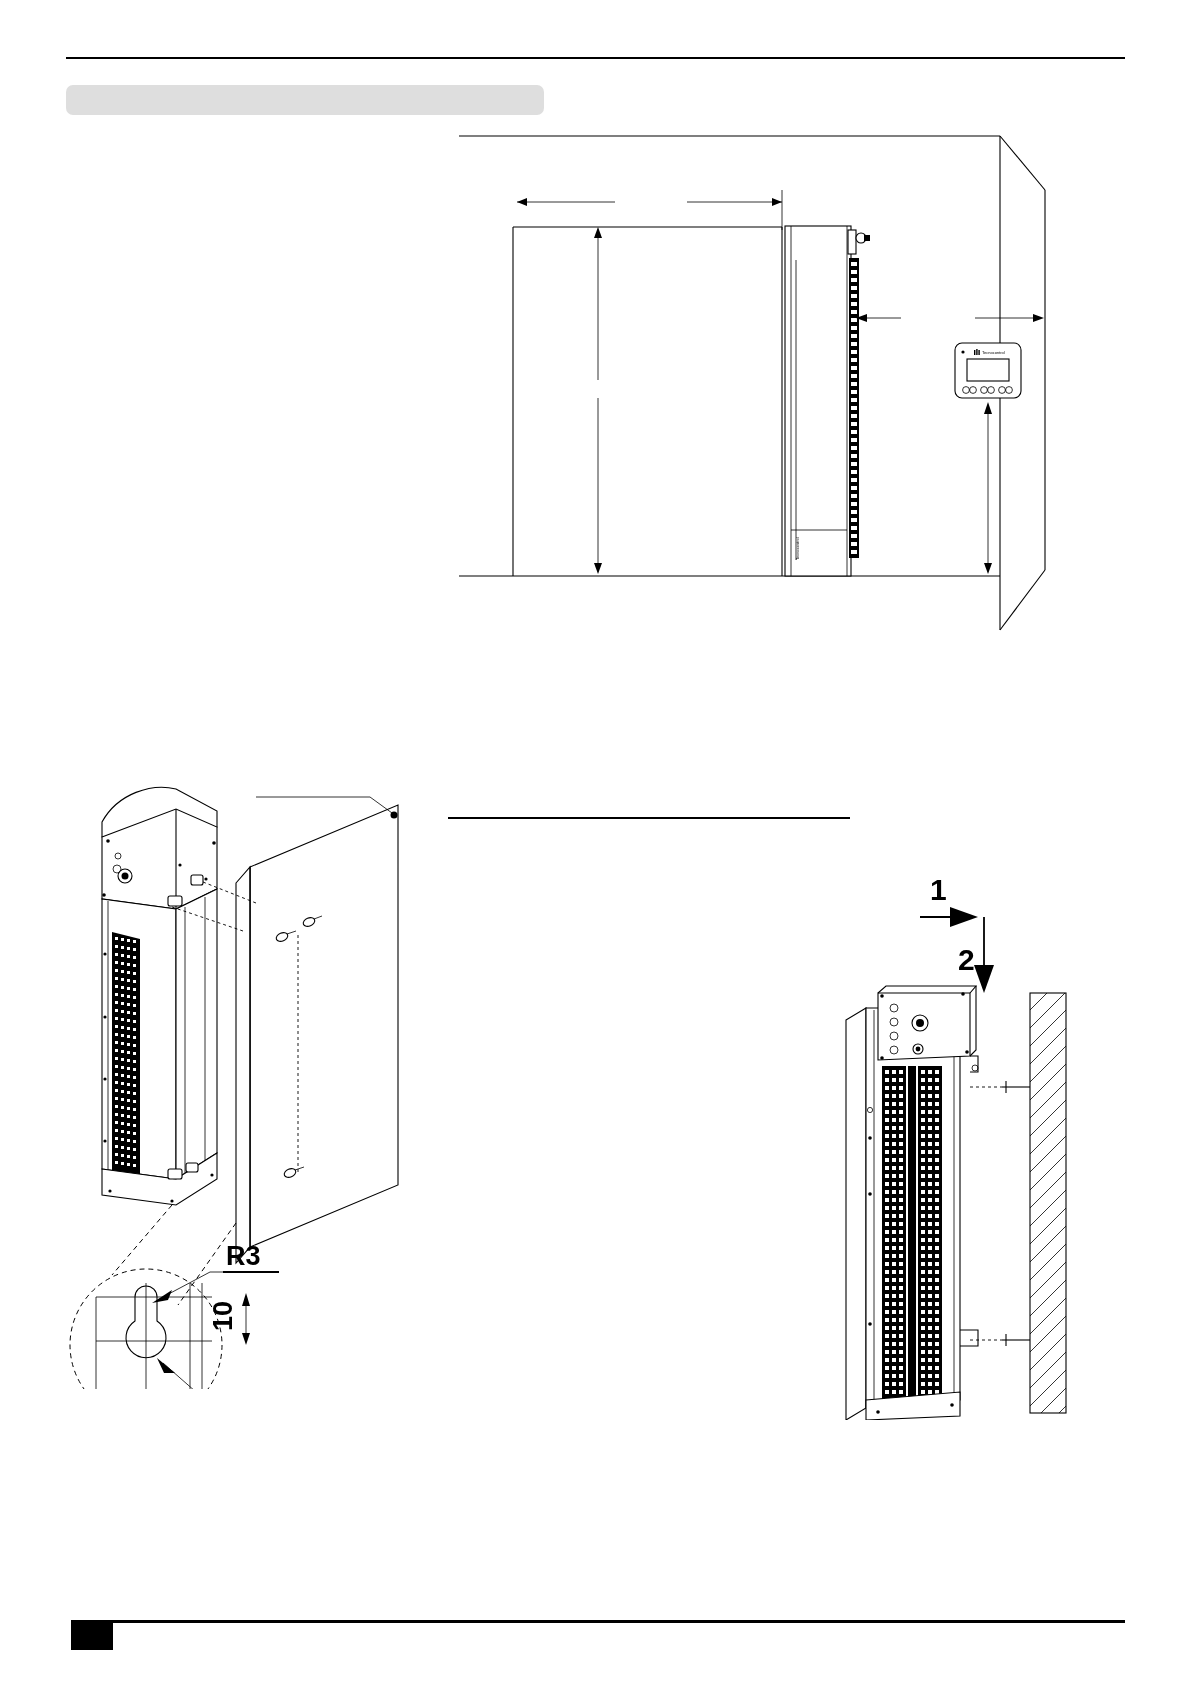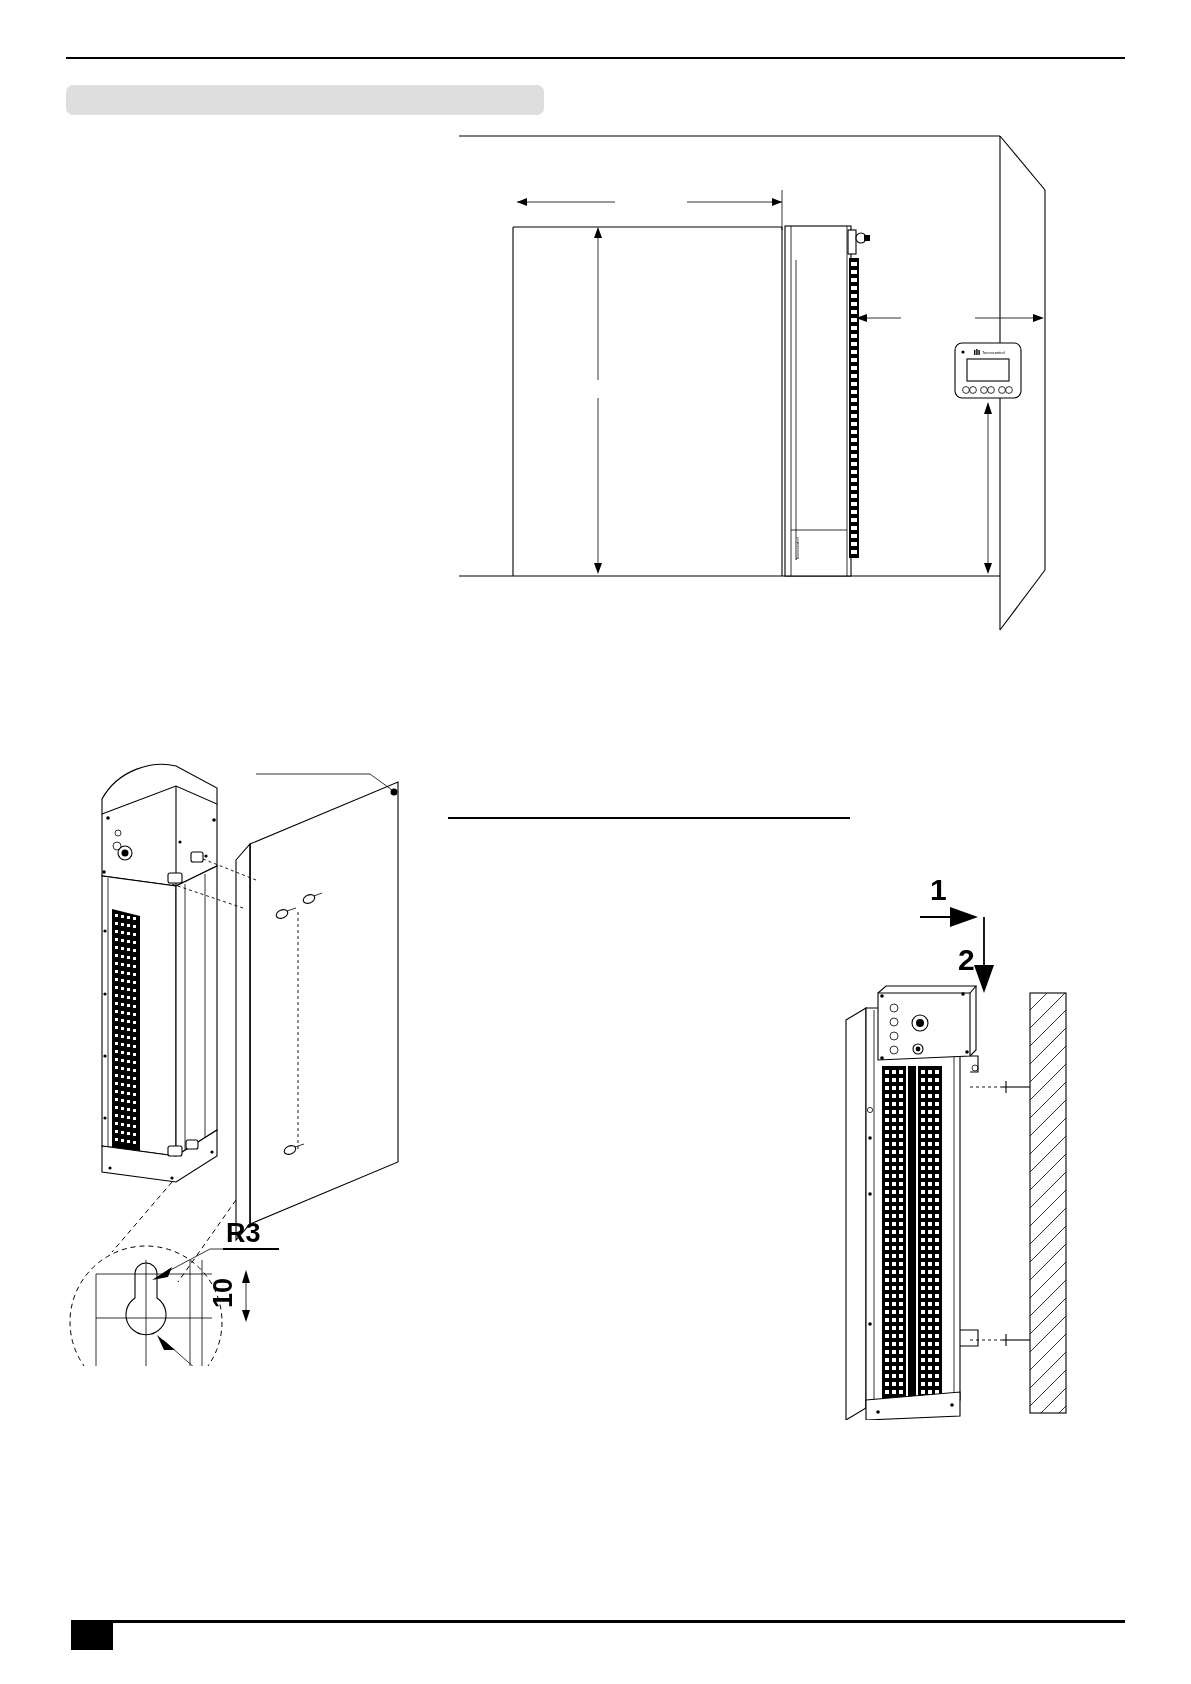--- a/index.html
+++ b/index.html
@@ -82,21 +82,21 @@
     color: #fff;
     font-size: 14px;
     font-weight: bold;
   }
 
   
   .figure { position: absolute; }
   .figure svg { display: block; }
 
   #fig-clearance { left: 455px; top: 130px; }
-  #fig-exploded  { left: 60px;  top: 726px; }
+  #fig-exploded  { left: 60px;  top: 749px; }
   #fig-mounting  { left: 830px; top: 860px; }
 
   
   .ln  { stroke: #000; fill: none; stroke-width: 1.1; }
   .ln-t{ stroke: #000; fill: none; stroke-width: 0.8; }
   .ln-h{ stroke: #000; fill: none; stroke-width: 1.8; }
   .dash{ stroke: #000; fill: none; stroke-width: 1.0; stroke-dasharray: 5 4; }
   .dash-f{ stroke: #000; fill: none; stroke-width: 0.9; stroke-dasharray: 3 3; }
   .fill-w { fill: #ffffff; stroke: #000; stroke-width: 1.1; }
   .fill-k { fill: #000; stroke: none; }

